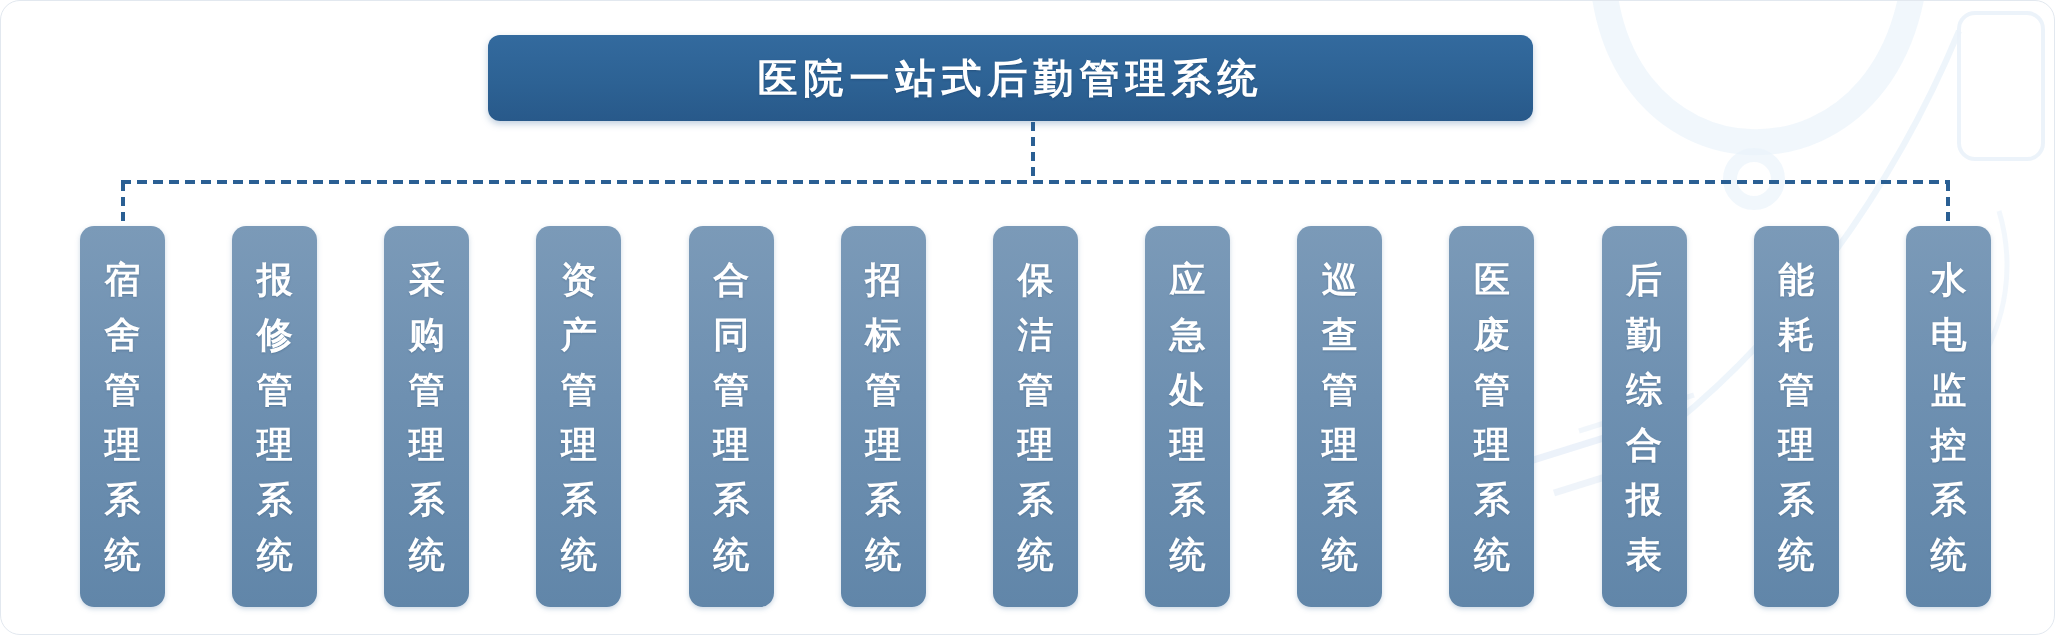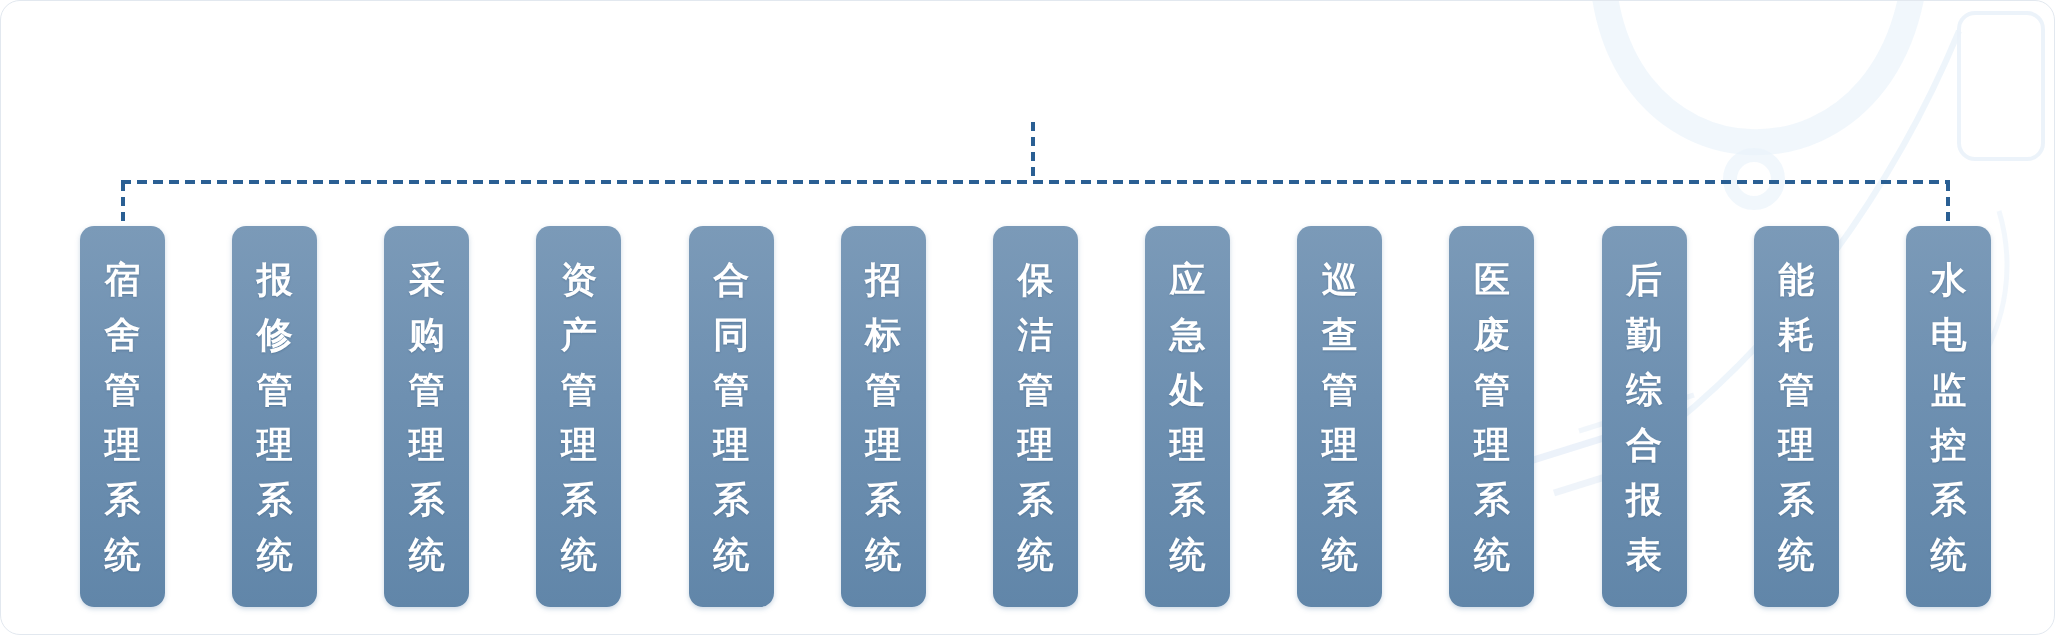--- a/index.html
+++ b/index.html
@@ -87,20 +87,23 @@
       <path d="M 150 -80 C 118 210 478 220 462 -80" stroke="var(--decoration)" stroke-width="26" opacity="0.65"></path>
       <circle cx="300" cy="178" r="24" stroke="var(--decoration)" stroke-width="14" opacity="0.65"></circle>
       <path d="M 505 30 C 430 210 300 380 150 472" stroke="var(--decoration)" stroke-width="6" opacity="0.8"></path>
       <rect x="505" y="12" width="84" height="146" rx="16" stroke="var(--decoration)" stroke-width="4" opacity="0.9"></rect>
       <path d="M 70 462 L 185 426" stroke="#dfeaf6" stroke-width="7" opacity="0.6"></path>
       <path d="M 100 492 L 215 456" stroke="#dfeaf6" stroke-width="7" opacity="0.5"></path>
       <path d="M 125 430 L 240 394" stroke="#dfeaf6" stroke-width="5" opacity="0.45"></path>
       <path d="M 545 210 C 560 260 555 320 520 370" stroke="var(--decoration)" stroke-width="5" opacity="0.6"></path>
     </svg>
 
+    <div class="root-box">
+      <span class="root-title">医院一站式后勤管理系统</span>
+    </div>
 
     <div class="conn v conn-drop"></div>
     <div class="conn h conn-rail"></div>
     <div class="conn v conn-stub-left"></div>
     <div class="conn v conn-stub-right"></div>
 
     <div class="systems-row">
         <div class="sys-box">
     <div class="sys-label">
             <span class="vchar">宿</span>

